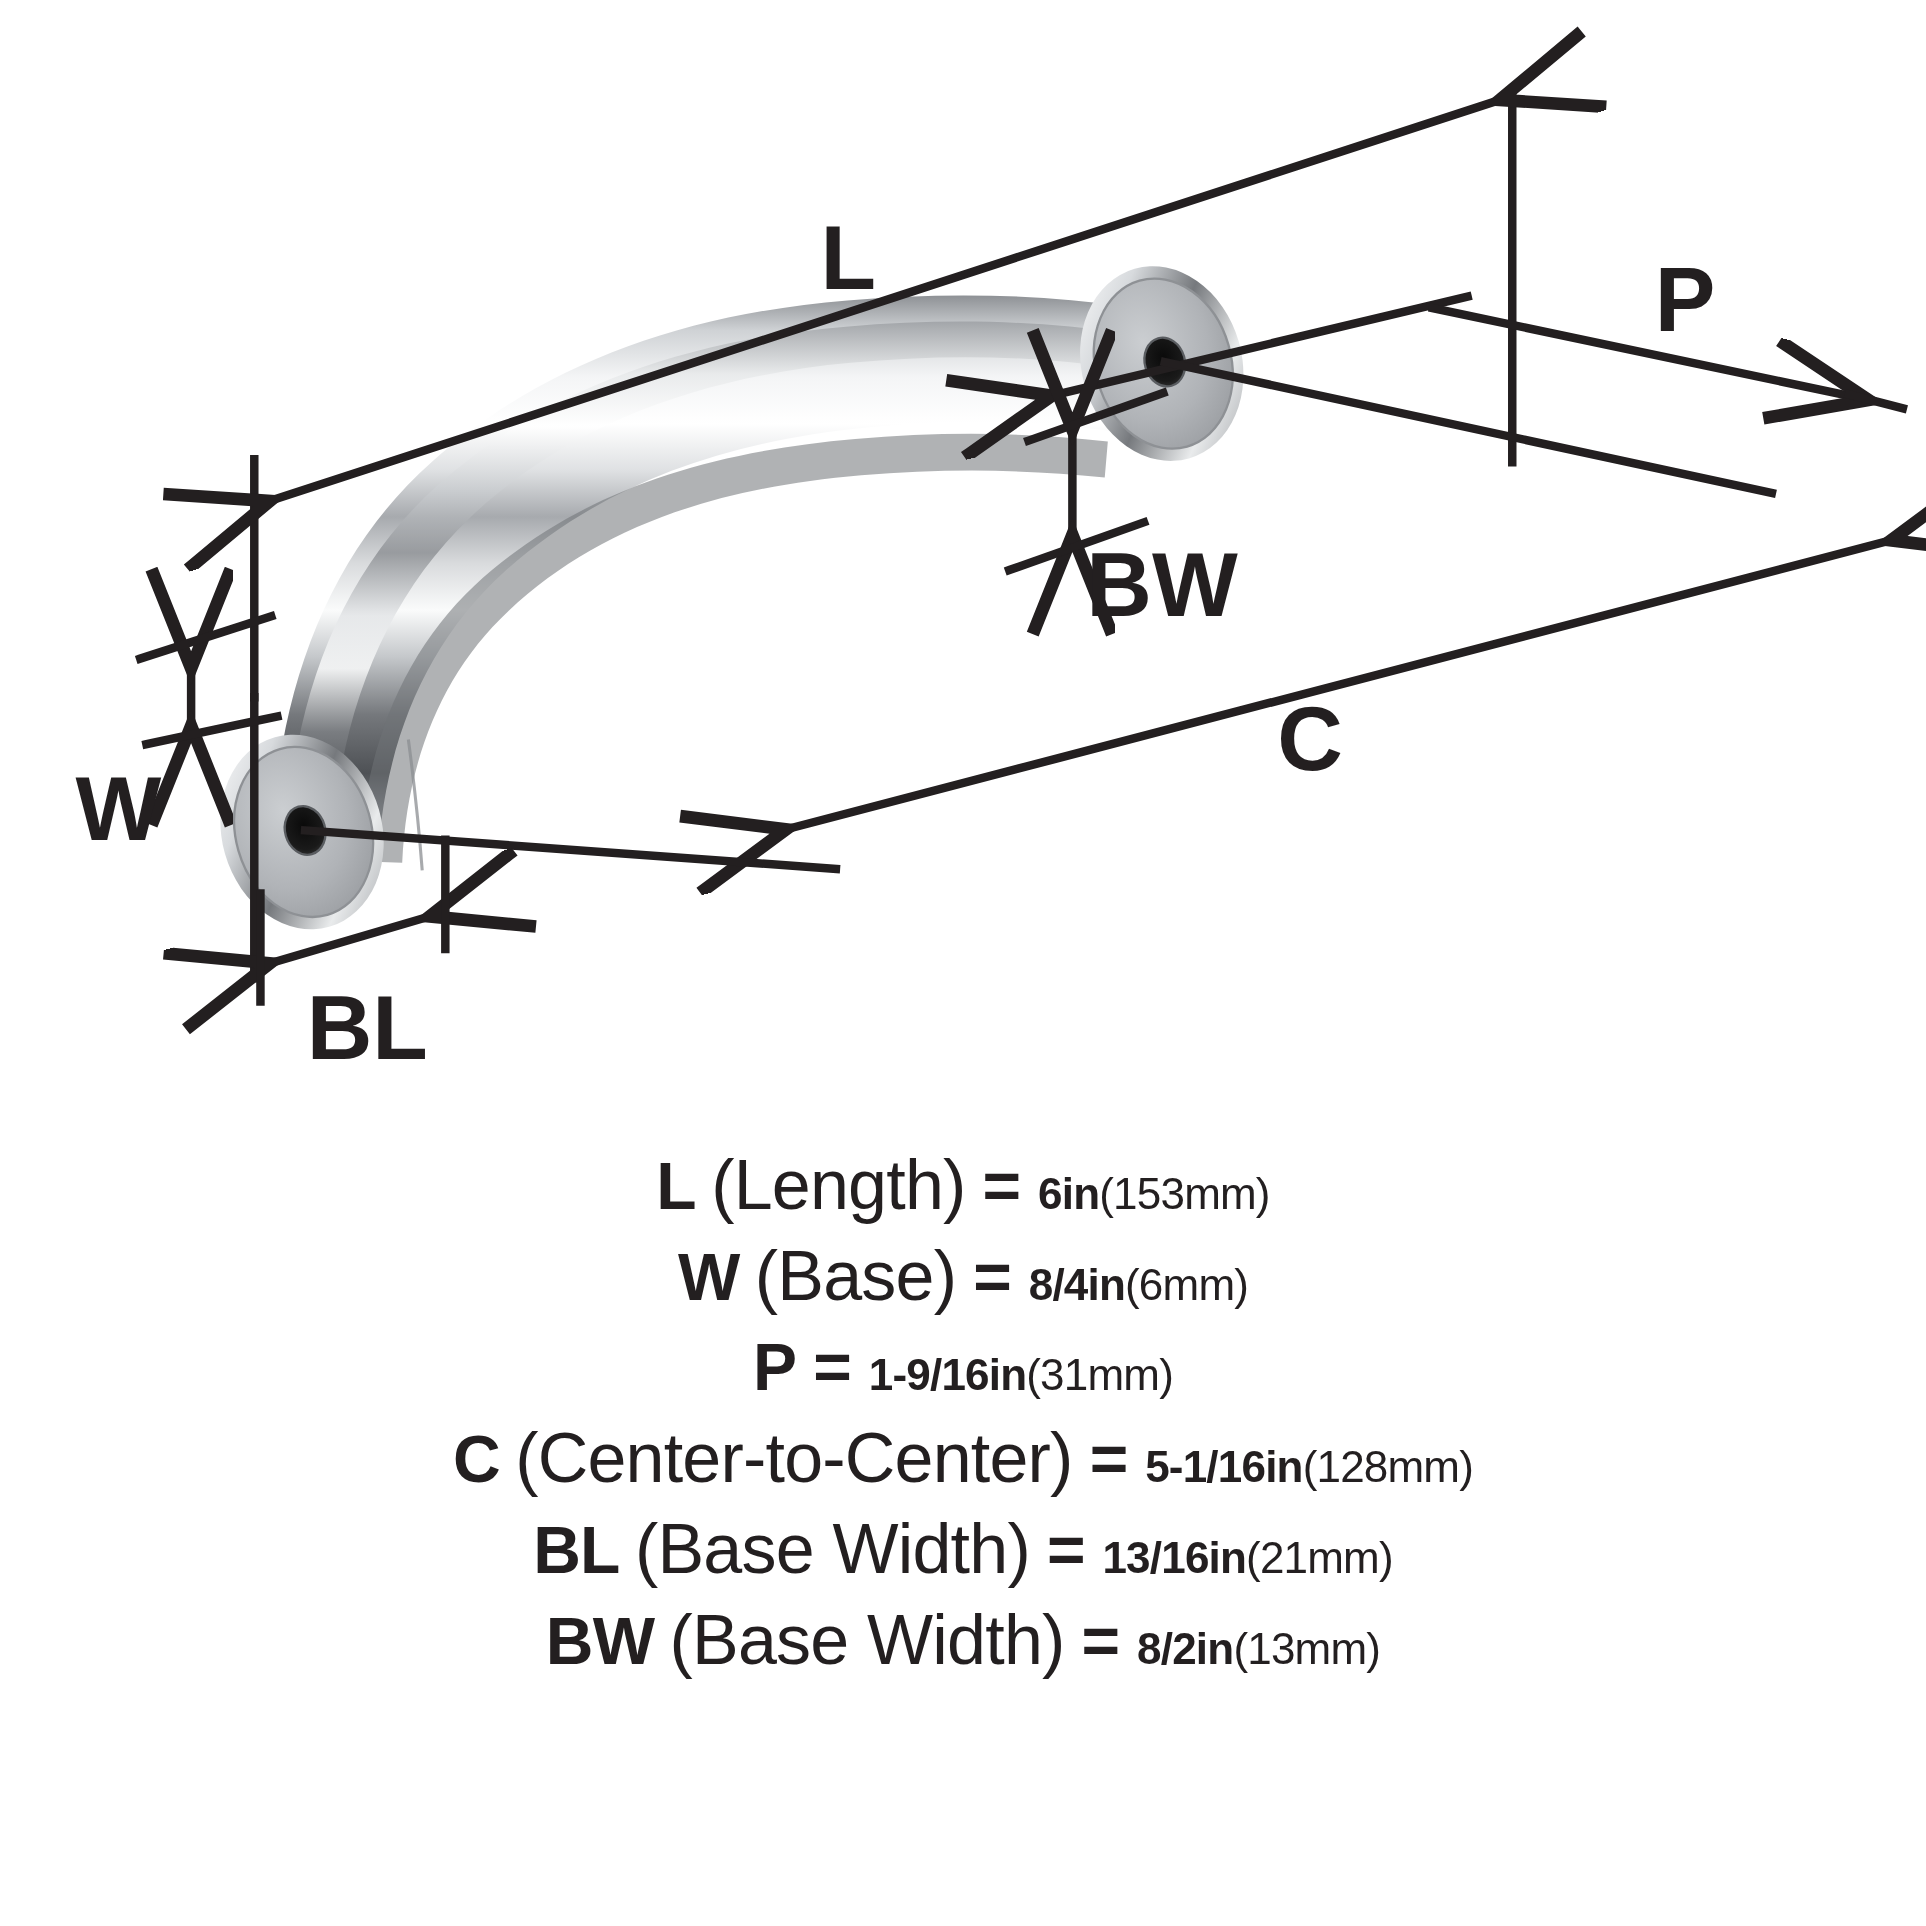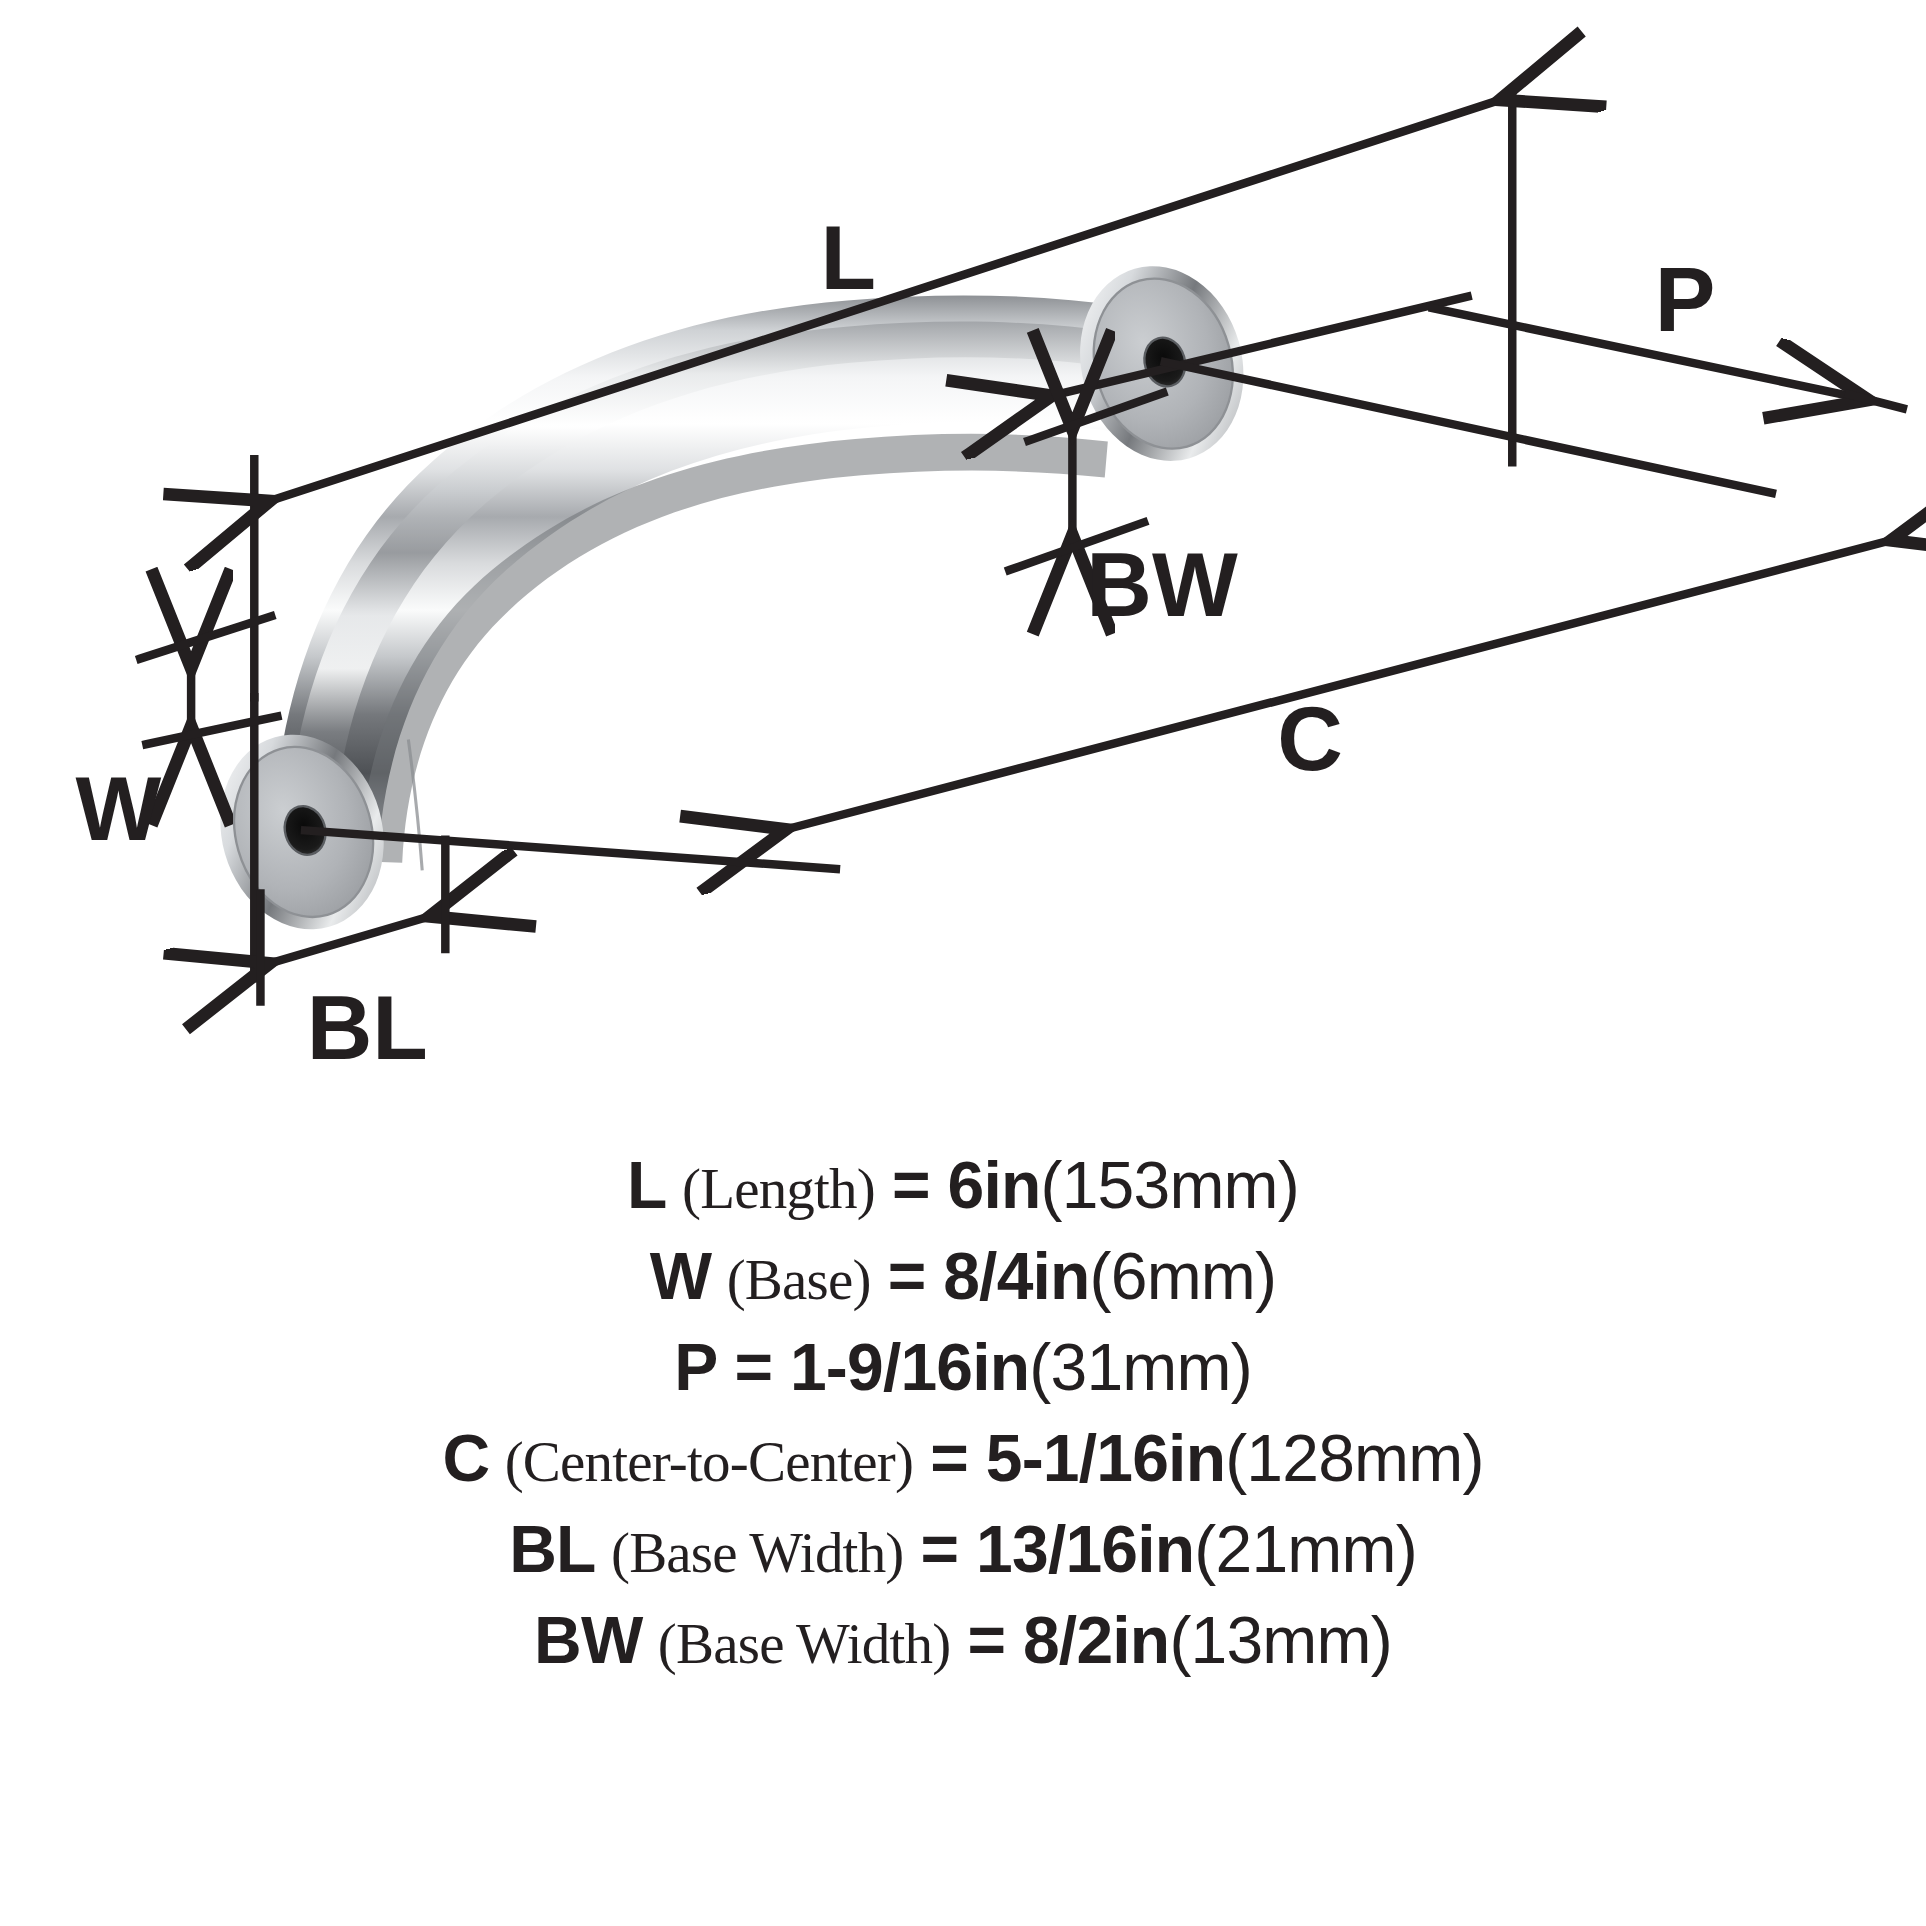--- a/index.html
+++ b/index.html
@@ -67,34 +67,33 @@
     line-height: 91px;
     font-family: "Liberation Sans", sans-serif;
     color: #231f20;
   }
   .spec-code {
     font-size: 66px;
     font-weight: bold;
     letter-spacing: -0.8px;
   }
   .spec-name {
-    font-size: 57px;
+    font-size: 70px;
     font-weight: normal;
     letter-spacing: -0.8px;
     margin-left: 15.4px;
-    font-family: Liberation Serif, serif;
   }
   .spec-eq {
     font-size: 66px;
     font-weight: bold;
     margin-left: 17px;
     margin-right: 17px;
   }
   .spec-val {
-    font-size: 66px;
+    font-size: 44px;
     font-weight: bold;
     letter-spacing: -0.8px;
   }
   .spec-val .mm {
     font-weight: normal;
   }
 </style>
 </head>
 <body>
 

